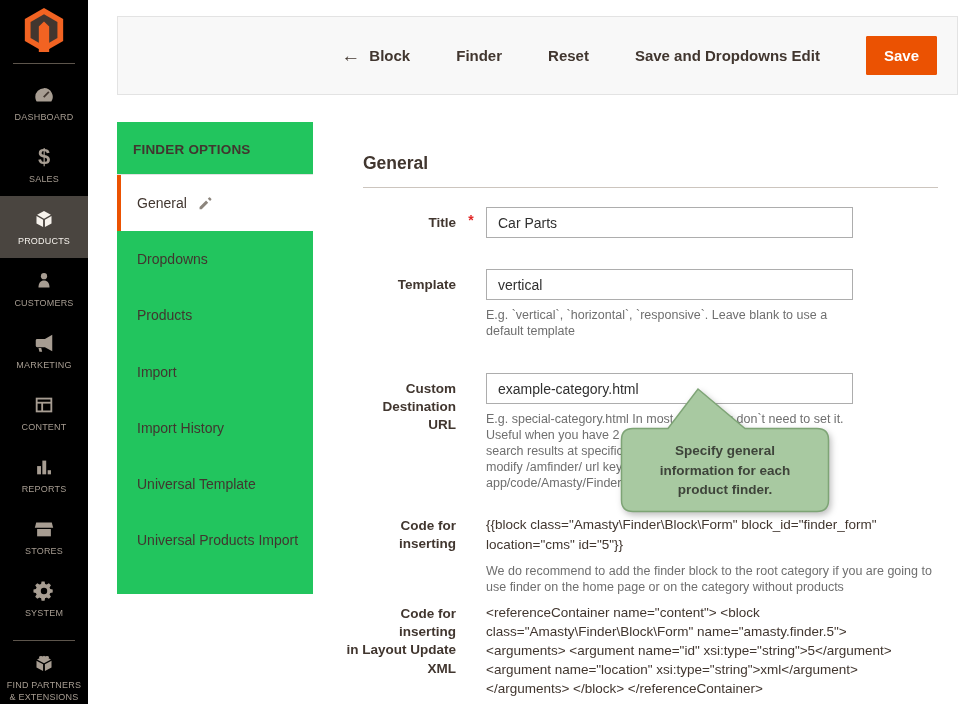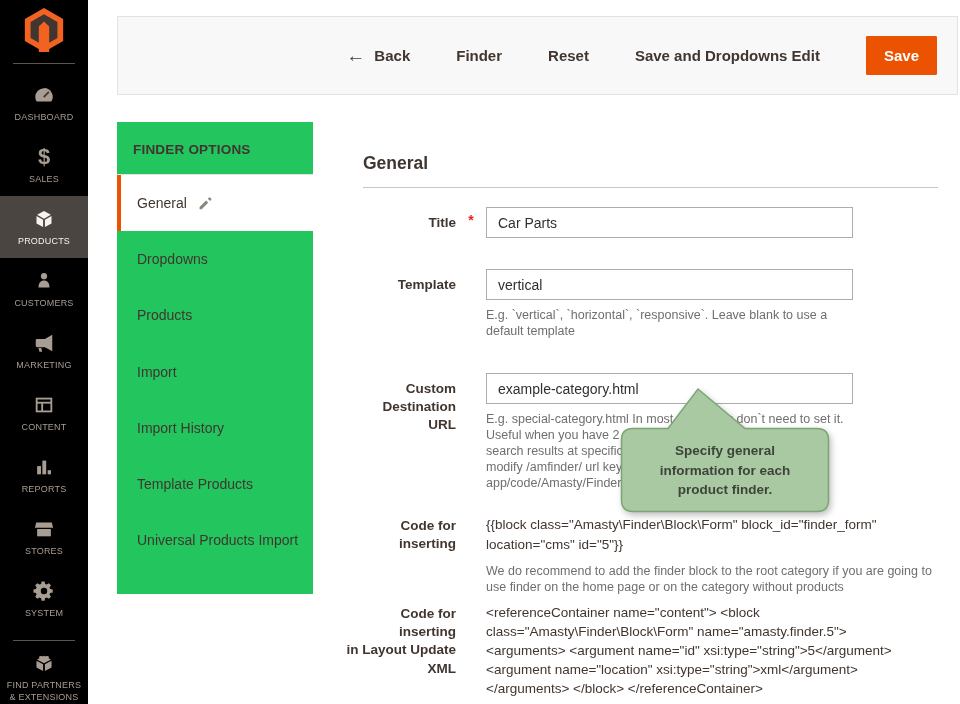--- a/index.html
+++ b/index.html
@@ -196,21 +196,21 @@
         </svg>
     </span>
     <span class="sb-label">FIND PARTNERS
 &amp; EXTENSIONS</span>
   </a>
 </aside>
 
 <div class="toolbar">
   <button class="tb-action">
     <span class="tb-arrow">←</span>
-    <span>Back</span>
+    <span>Block</span>
   </button>
   <button class="tb-action">Finder</button>
   <button class="tb-action">Reset</button>
   <button class="tb-action">Save and Dropdowns Edit</button>
   <button class="tb-save">Save</button>
 </div>
 
 <aside class="panel">
   <div class="panel-title">FINDER OPTIONS</div>
   <div class="tab active">
@@ -227,21 +227,21 @@
   <div class="tab">
     <span>Products</span>
   </div>
   <div class="tab">
     <span>Import</span>
   </div>
   <div class="tab">
     <span>Import History</span>
   </div>
   <div class="tab">
-    <span>Template Products</span>
+    <span>Universal Template</span>
   </div>
   <div class="tab">
     <span>Universal Products Import</span>
   </div>
 </aside>
 
 <main class="main">
   <h2>General</h2>
   <div class="rule"></div>
 

